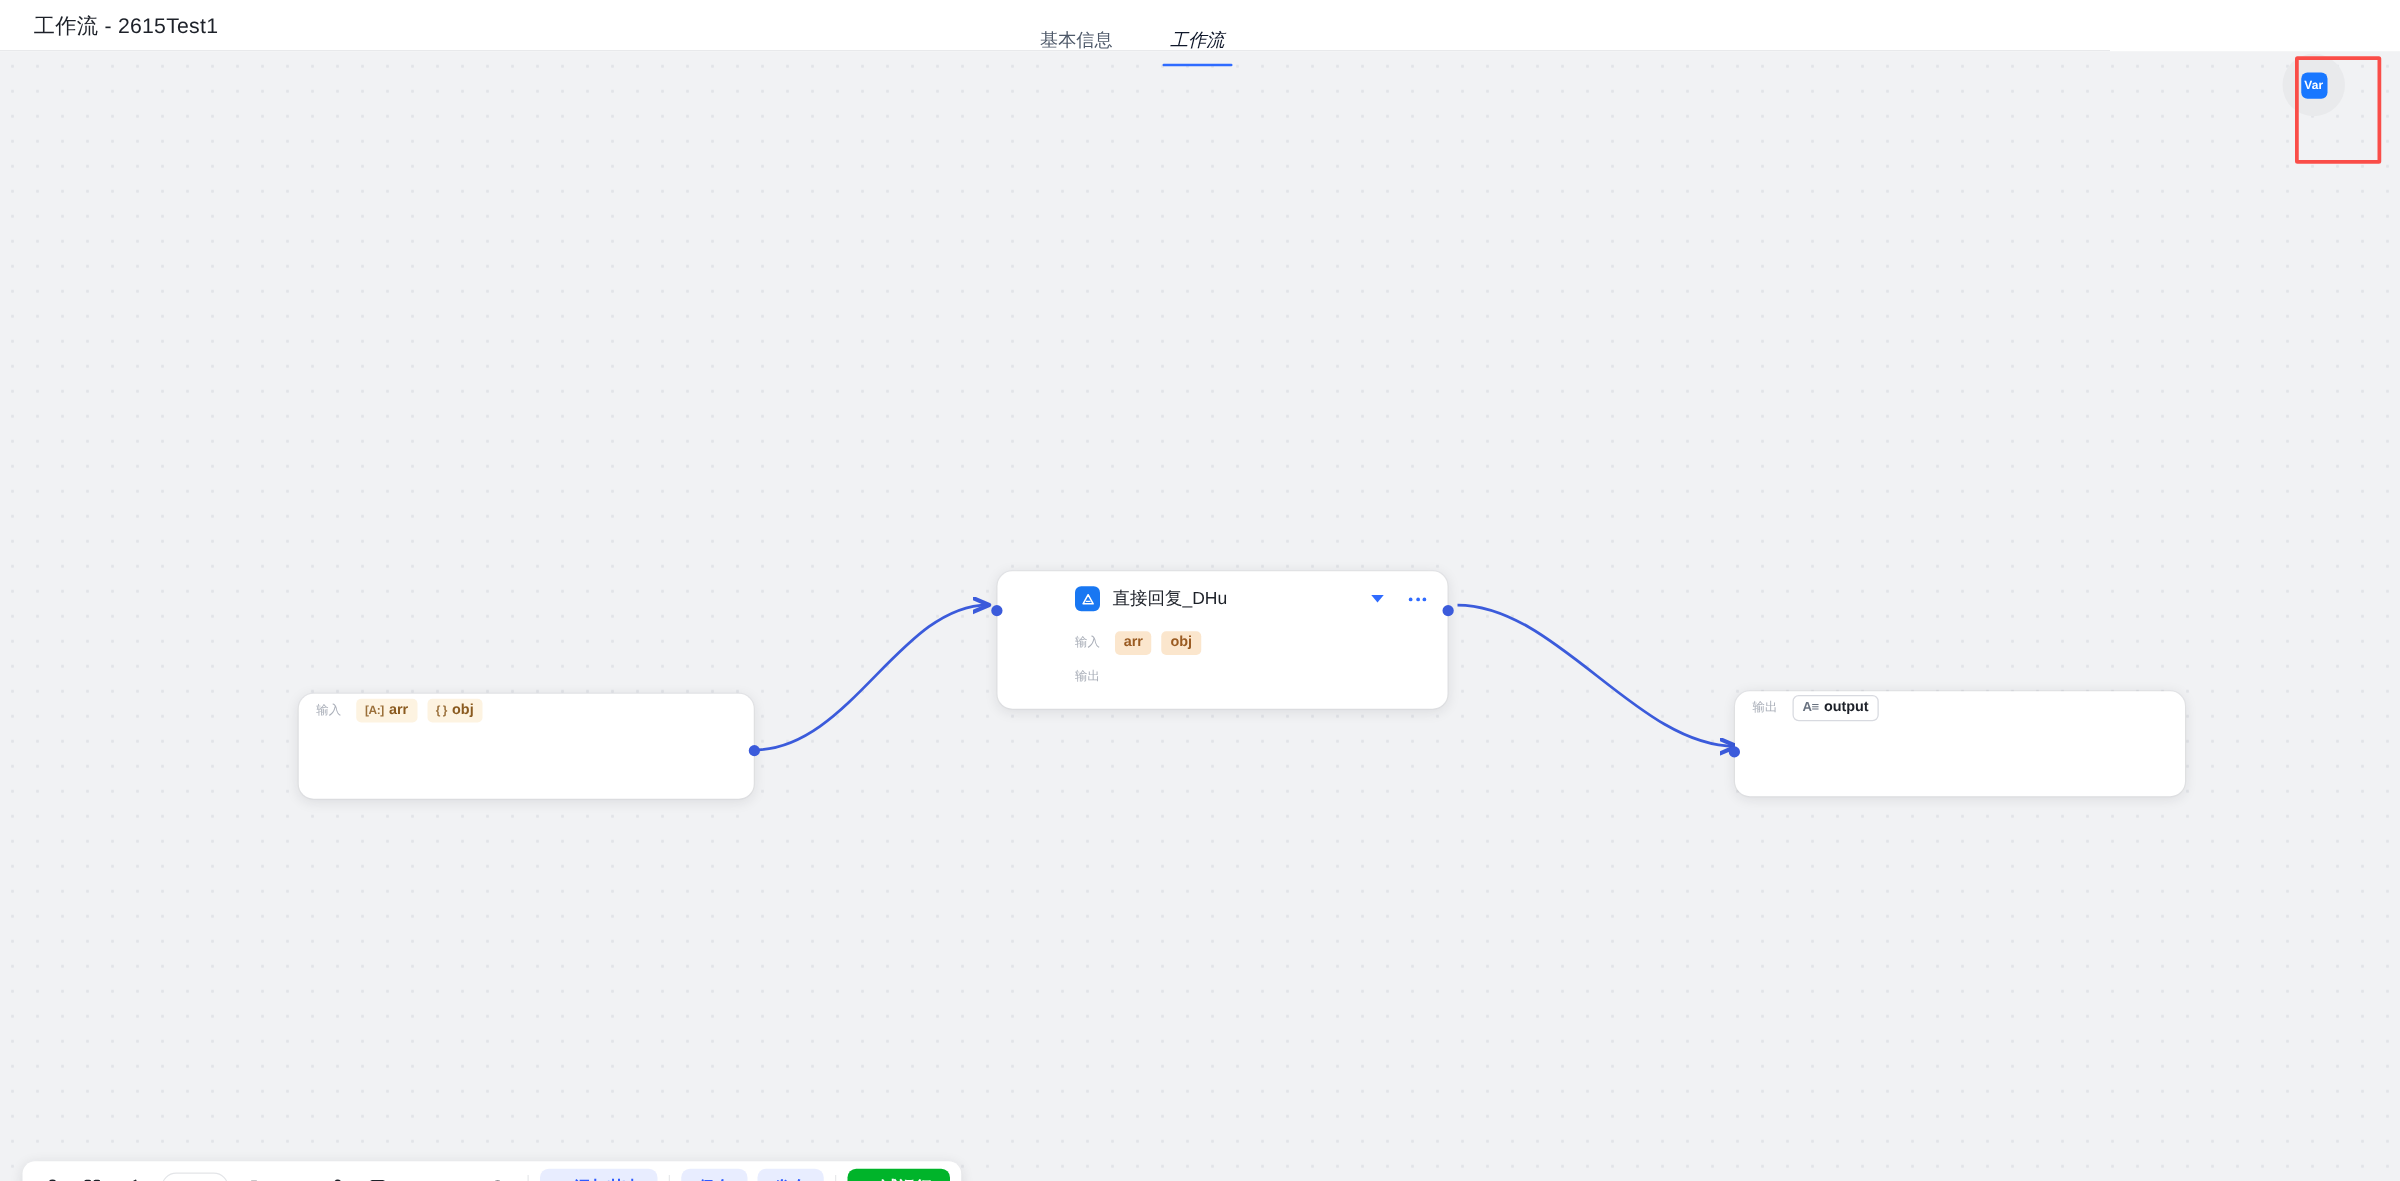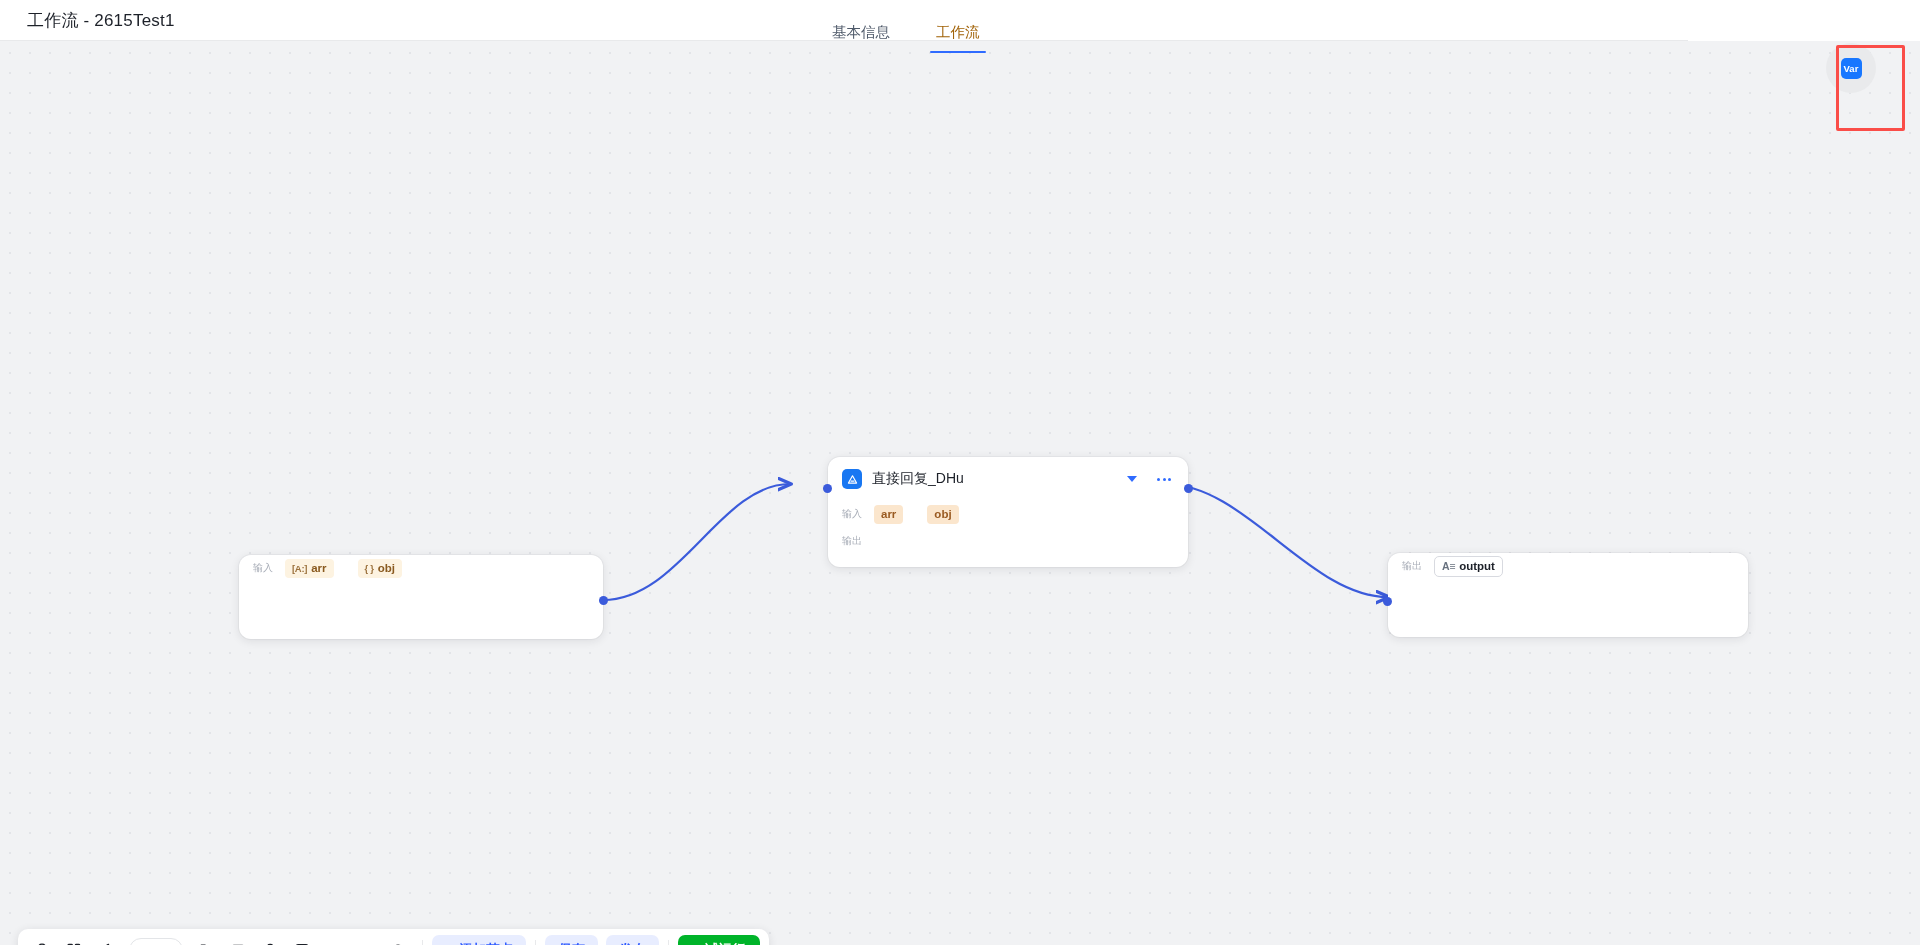--- a/index.html
+++ b/index.html
@@ -24,21 +24,21 @@
     white-space: nowrap;
   }
   #tabs {
     position: absolute; left: 832px; top: 0;
     height: 41px; display: flex; align-items: center; gap: 46px; margin-top: 12px;
   }
   .tab {
     position: relative; height: 41px; display: flex; align-items: center;
     font-size: 14.5px; color: #4e5969; cursor: pointer; white-space: nowrap;
   }
-  .tab.active { color: #a16207; }
+  .tab.active { color: #0f172a; font-style: italic; }
   .tab.active::after {
     content: ""; position: absolute; left: -6px; right: -6px; bottom: 0;
     height: 2px; background: #2f6bff; border-radius: 2px;
   }
 
   
   #canvas {
     position: absolute; left: 0; top: 41px;
     width: 1920px; height: 904px;
     background-color: #f1f2f4;
@@ -107,21 +107,21 @@
   .node-more {
     width: 20px; height: 16px; margin-left: 14px;
     display: flex; align-items: center; justify-content: center;
     gap: 2.5px; cursor: pointer; flex: 0 0 auto;
   }
   .node-more i { width: 3px; height: 3px; border-radius: 50%; background: #2f6bff; display: block; }
 
   .node-body { padding: 0 14px 14px 14px; }
   .io-row { display: flex; align-items: center; min-height: 22px; margin-top: 2px; }
   .io-label { font-size: 10px; color: #a9aeb8; margin-right: 12px; white-space: nowrap; }
-  .io-tags { display: flex; align-items: center; gap: 24px; }
+  .io-tags { display: flex; align-items: center; gap: 8px; }
 
   .tag {
     display: inline-flex; align-items: center; gap: 4px;
     height: 19px; padding: 0 7px; border-radius: 4px;
     font-size: 11.5px; font-weight: 700; white-space: nowrap;
   }
   .tag.cream { background: #fdf3e1; color: #8a5a1f; }
   .tag.peach { background: #fbe6cd; color: #9a5b22; }
   .tag.outline {
     background: #ffffff; color: #1d2129; font-weight: 700;
@@ -205,21 +205,21 @@
           <span class="tag cream">
             <span class="glyph">{ }</span>
             <span>obj</span>
           </span>
         </span>
       </div>
     </div>
     <div class="port" style="right:-5px; top:41px;"></div>
   </div>
 
-  <div class="node" style="left:828px; top:416px; width:360px; height:110px;">
+  <div class="node" style="left:798px; top:416px; width:360px; height:110px;padding-left:48px;">
     <div class="node-head">
       <div class="node-icon" style="background:#1877f2;">
         <svg width="13" height="13" viewBox="0 0 16 16" fill="none">
           <path d="M8 3.4 L13 12.4 H3 Z" stroke="#ffffff" stroke-width="1.45" stroke-linejoin="round" fill="none"></path>
           <path d="M6.2 10 H9.8" stroke="#ffffff" stroke-width="1.3" stroke-linecap="round"></path>
         </svg>
       </div>
       <div class="node-title">直接回复_DHu</div>
       <div class="node-caret"></div>
       <div class="node-more">

